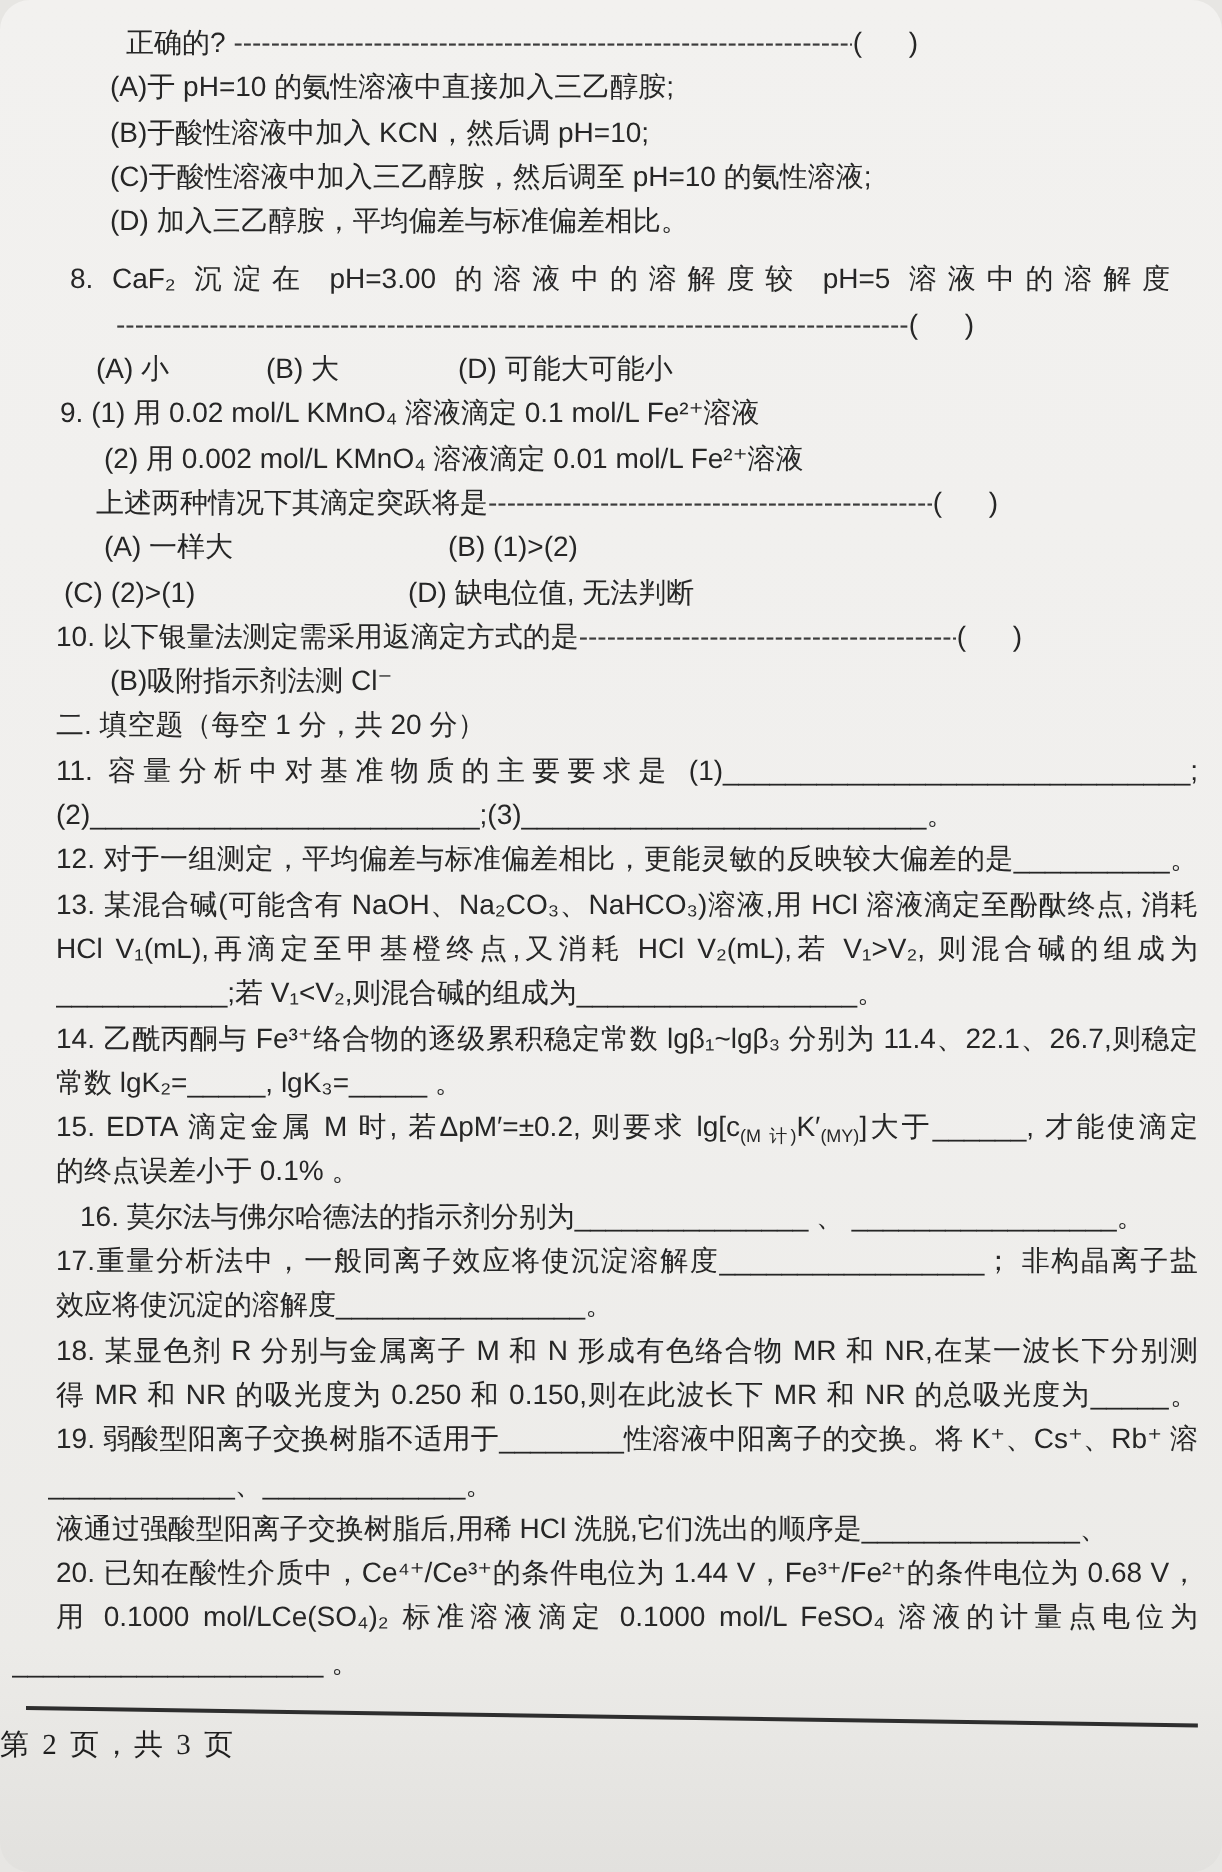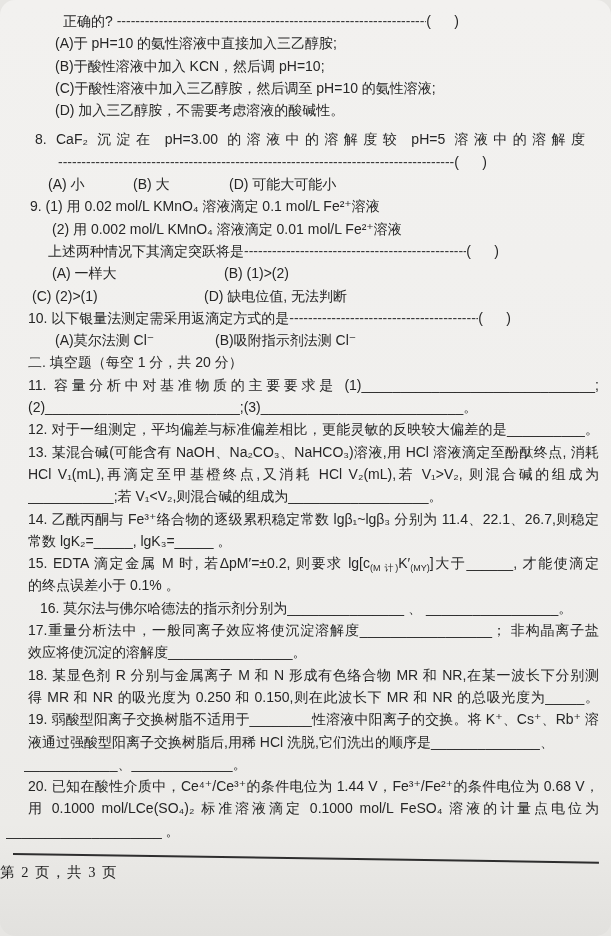--- a/index.html
+++ b/index.html
@@ -31,21 +31,21 @@
   <div class="content">
 
     <div class="ln lead" style="margin-left:63px;padding-right:140px">
       <span class="stem">正确的? </span>
       <span class="leader">------------------------------------------------------------------------------------------------------------------------------------------------------</span>
       <span class="br">(      )</span>
     </div>
     <div class="ln" style="margin-left:55px">(A)于 pH=10 的氨性溶液中直接加入三乙醇胺;</div>
     <div class="ln" style="margin-left:55px">(B)于酸性溶液中加入 KCN，然后调 pH=10;</div>
     <div class="ln" style="margin-left:55px">(C)于酸性溶液中加入三乙醇胺，然后调至 pH=10 的氨性溶液;</div>
-    <div class="ln" style="margin-left:55px">(D) 加入三乙醇胺，不需要考虑溶液的酸碱性。</div>
+    <div class="ln" style="margin-left:55px">(D) 加入三乙醇胺，平均偏差与标准偏差相比。</div>
 
     <div class="ln just" style="margin-left:35px;margin-top:7px;padding-right:14px">8.  CaF₂ 沉淀在 pH=3.00 的溶液中的溶解度较 pH=5 溶液中的溶解度</div>
     <div class="ln lead" style="margin-left:58px;padding-right:112px">
       <span class="leader">------------------------------------------------------------------------------------------------------------------------------------------------------</span>
       <span class="br">(      )</span>
     </div>
     <div class="ln row" style="margin-left:48px">
       <span style="width:85px">(A) 小</span>
       <span style="width:96px">(B) 大</span>
       <span>(D) 可能大可能小</span>
@@ -66,21 +66,20 @@
       <span style="width:172px">(C) (2)&gt;(1)</span>
       <span>(D) 缺电位值, 无法判断</span>
     </div>
 
     <div class="ln lead" style="margin-left:28px;padding-right:88px">
       <span class="stem">10. 以下银量法测定需采用返滴定方式的是</span>
       <span class="leader">------------------------------------------------------------------------------------------------------------------------------------------------------</span>
       <span class="br">(      )</span>
     </div>
     <div class="ln row" style="margin-left:55px">
-      <span style="width:160px">(A)莫尔法测 Cl⁻</span>
       <span>(B)吸附指示剂法测 Cl⁻</span>
     </div>
 
     <div class="ln" style="margin-left:28px">二. 填空题（每空 1 分，共 20 分）</div>
 
     <div class="ln just" style="margin-left:28px">11. 容量分析中对基准物质的主要要求是 (1)______________________________;</div>
     <div class="ln" style="margin-left:28px">(2)_________________________;(3)__________________________。</div>
 
     <div class="ln just" style="margin-left:28px">12. 对于一组测定，平均偏差与标准偏差相比，更能灵敏的反映较大偏差的是__________。</div>
 
@@ -98,22 +97,22 @@
 
     <div class="ln" style="margin-left:40px">16. 莫尔法与佛尔哈德法的指示剂分别为_______________ 、 _________________。</div>
 
     <div class="ln just" style="margin-left:28px">17.重量分析法中，一般同离子效应将使沉淀溶解度_________________； 非构晶离子盐</div>
     <div class="ln" style="margin-left:28px">效应将使沉淀的溶解度________________。</div>
 
     <div class="ln just" style="margin-left:28px">18. 某显色剂 R 分别与金属离子 M 和 N 形成有色络合物 MR 和 NR,在某一波长下分别测</div>
     <div class="ln just" style="margin-left:28px">得 MR 和 NR 的吸光度为 0.250 和 0.150,则在此波长下 MR 和 NR 的总吸光度为_____。</div>
 
     <div class="ln just" style="margin-left:28px">19. 弱酸型阳离子交换树脂不适用于________性溶液中阳离子的交换。将 K⁺、Cs⁺、Rb⁺ 溶</div>
+    <div class="ln" style="margin-left:24px">____________、_____________。</div>
     <div class="ln" style="margin-left:28px">液通过强酸型阳离子交换树脂后,用稀 HCl 洗脱,它们洗出的顺序是______________、</div>
-    <div class="ln" style="margin-left:24px">____________、_____________。</div>
 
     <div class="ln just" style="margin-left:28px">20. 已知在酸性介质中，Ce⁴⁺/Ce³⁺的条件电位为 1.44 V，Fe³⁺/Fe²⁺的条件电位为 0.68 V，则</div>
     <div class="ln just" style="margin-left:28px">用 0.1000 mol/LCe(SO₄)₂ 标准溶液滴定 0.1000 mol/L FeSO₄ 溶液的计量点电位为</div>
     <div class="ln" style="margin-left:6px">____________________ 。</div>
 
     <div class="rule"></div>
     <div class="footer">第 2 页，共 3 页</div>
   </div>
 </div>
 

